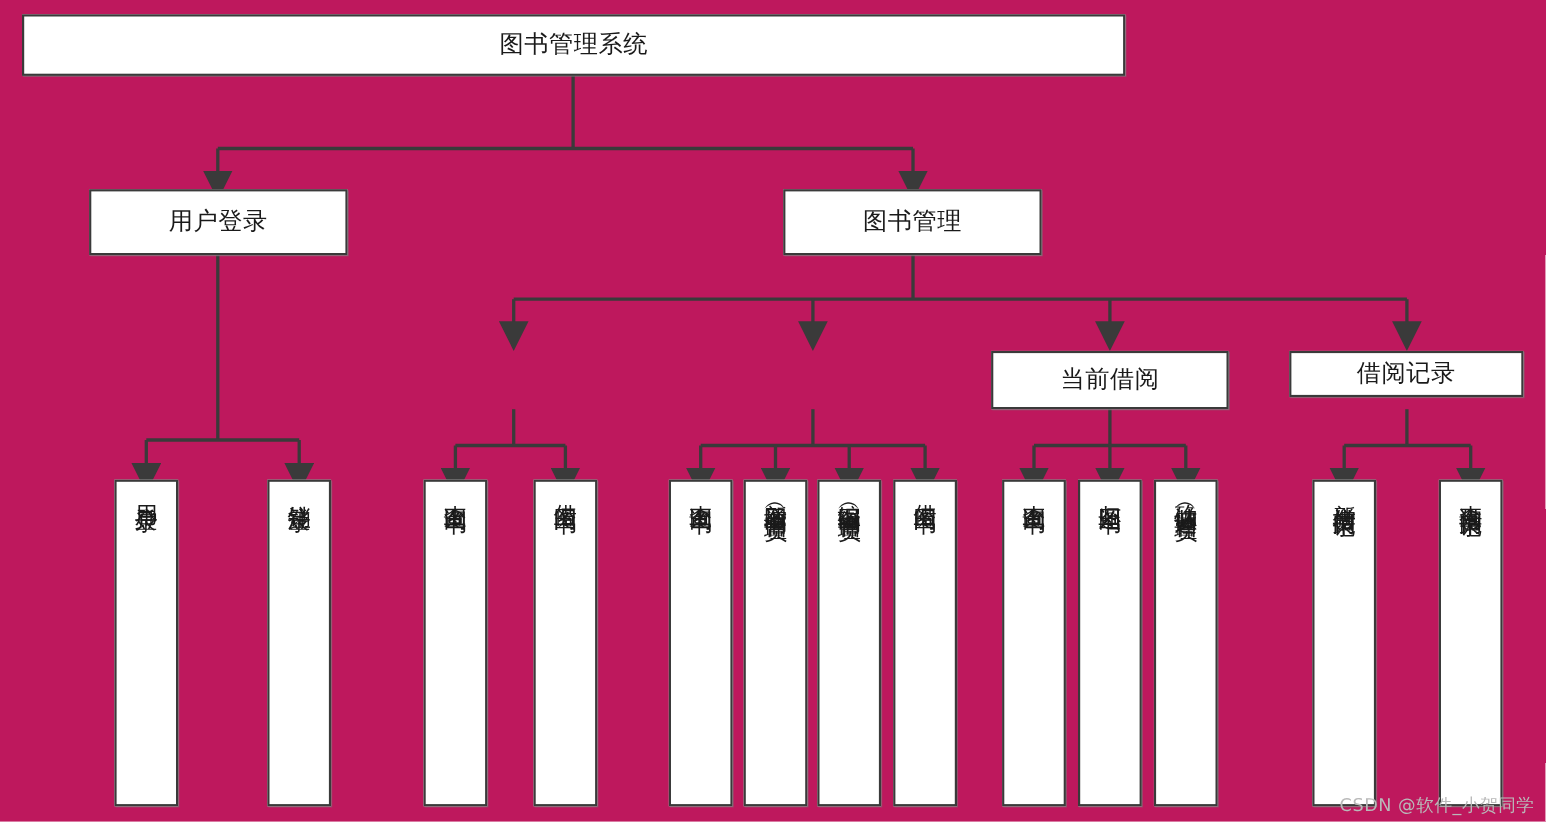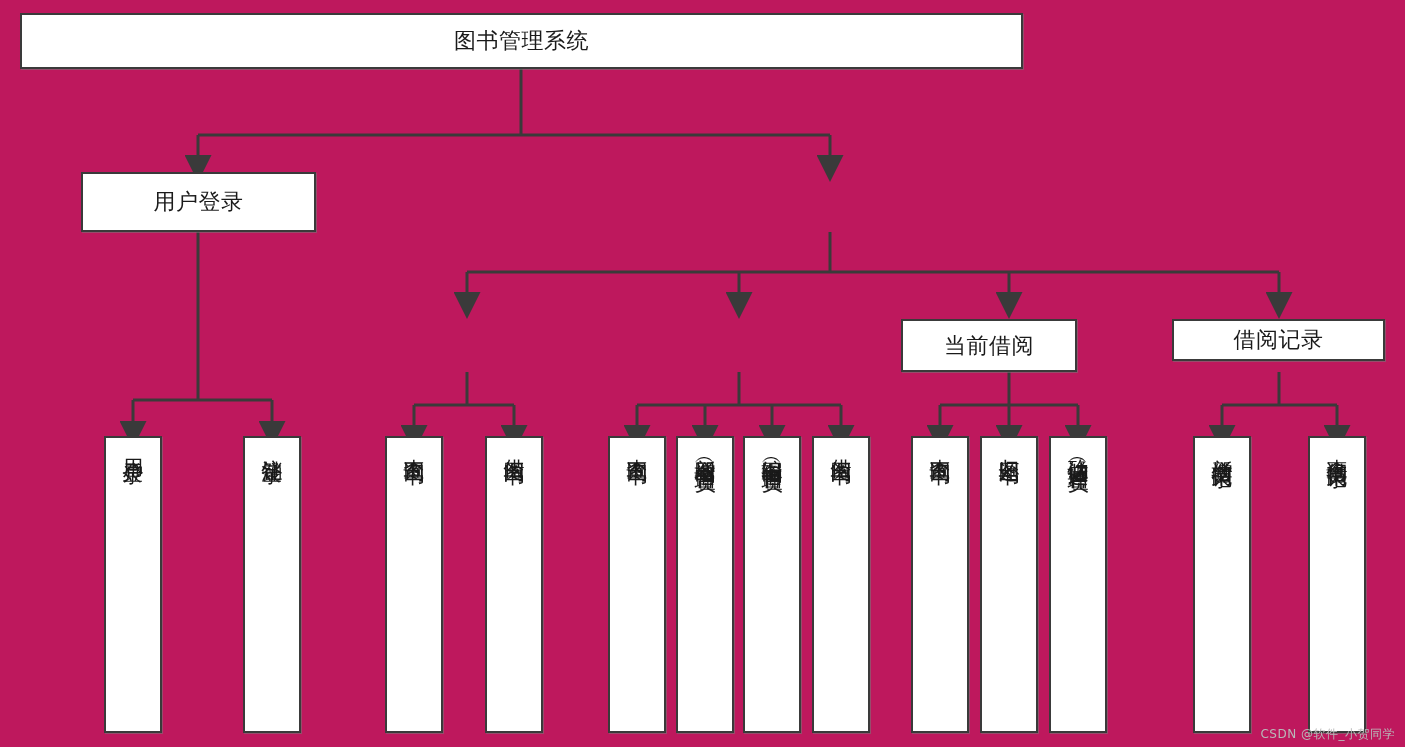--- a/index.html
+++ b/index.html
@@ -60,21 +60,21 @@
     font-size: 21px;
     line-height: 1.05;
     letter-spacing: 2px;
     max-height: 288px;
     color: #1a1a1a;
   }
   .watermark {
     position: absolute;
     right: 10px;
     bottom: 4px;
-    font-size: 12px;
+    font-size: 16px;
     color: #b9b9b9;
     white-space: nowrap;
     letter-spacing: 0.5px;
   }
 </style>
 </head>
 <body>
 
 <div id="canvas">
 
@@ -128,22 +128,25 @@
     </g>
   </svg>
 
   <div class="node horiz" style="left:20px; top:13px; width:1003px; height:56px;">
     <span class="lbl">图书管理系统</span>
   </div>
 
   <div class="node horiz" style="left:81px; top:172px; width:235px; height:60px;">
     <span class="lbl">用户登录</span>
   </div>
+  <div class="node horiz" style="left:712px; top:172px; width:235px; height:60px;">
+    <span class="lbl">图书管理</span>
+  </div>
 
-  <div class="node horiz" style="left:901px; top:319px; width:176px; height:53px;">
+  <div class="node horiz" style="left:901px; top:319px; width:216px; height:53px;">
     <span class="lbl">当前借阅</span>
   </div>
   <div class="node horiz" style="left:1172px; top:319px; width:213px; height:42px;">
     <span class="lbl">借阅记录</span>
   </div>
 
   <div class="node vert" style="left:104px; top:436px; width:58px; height:297px;">
     <span class="lbl">用户登录</span>
   </div>
   <div class="node vert" style="left:243px; top:436px; width:58px; height:297px;">

